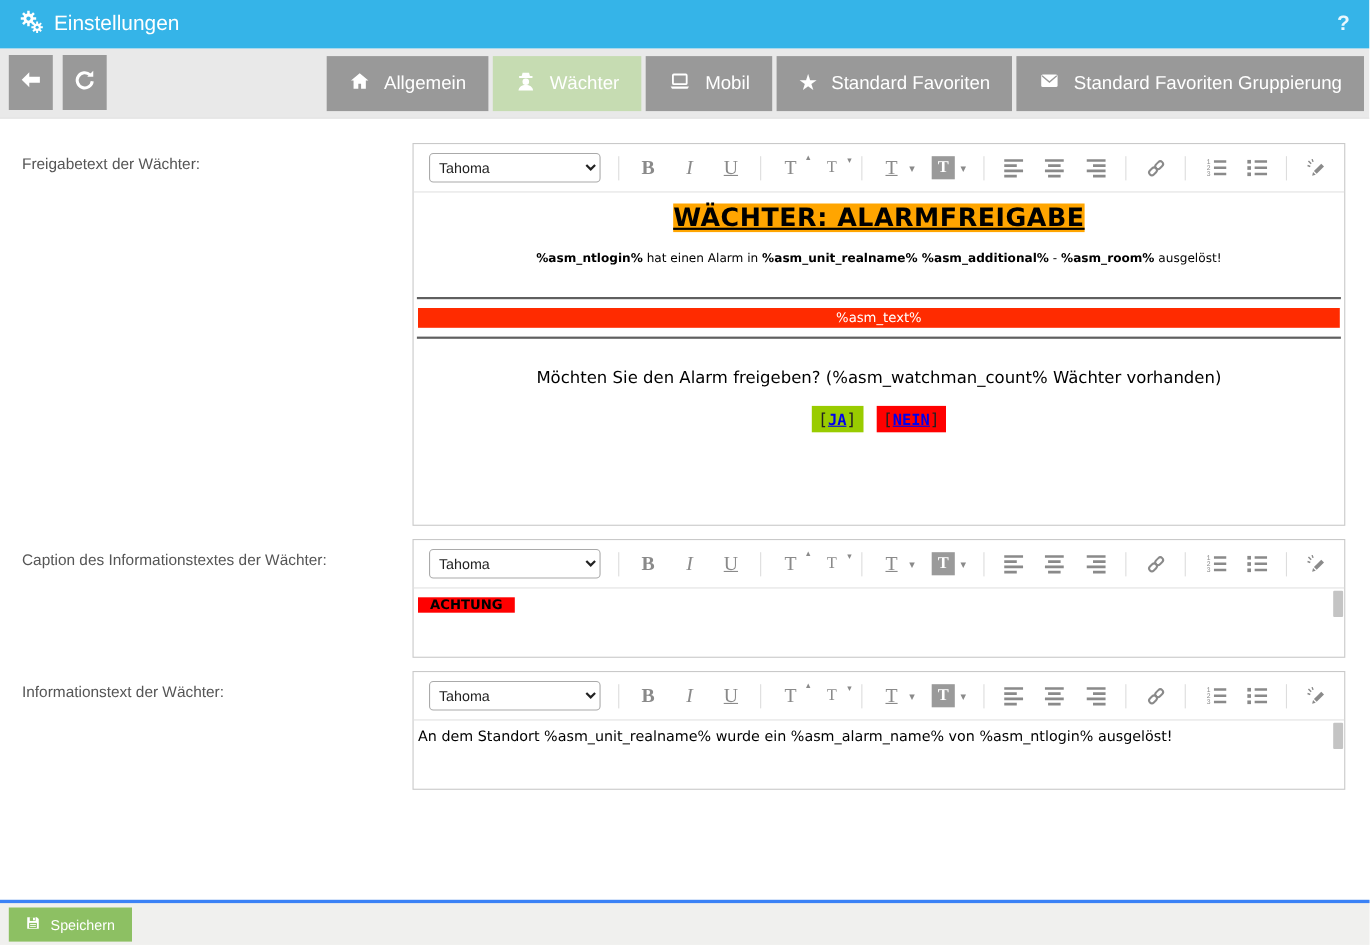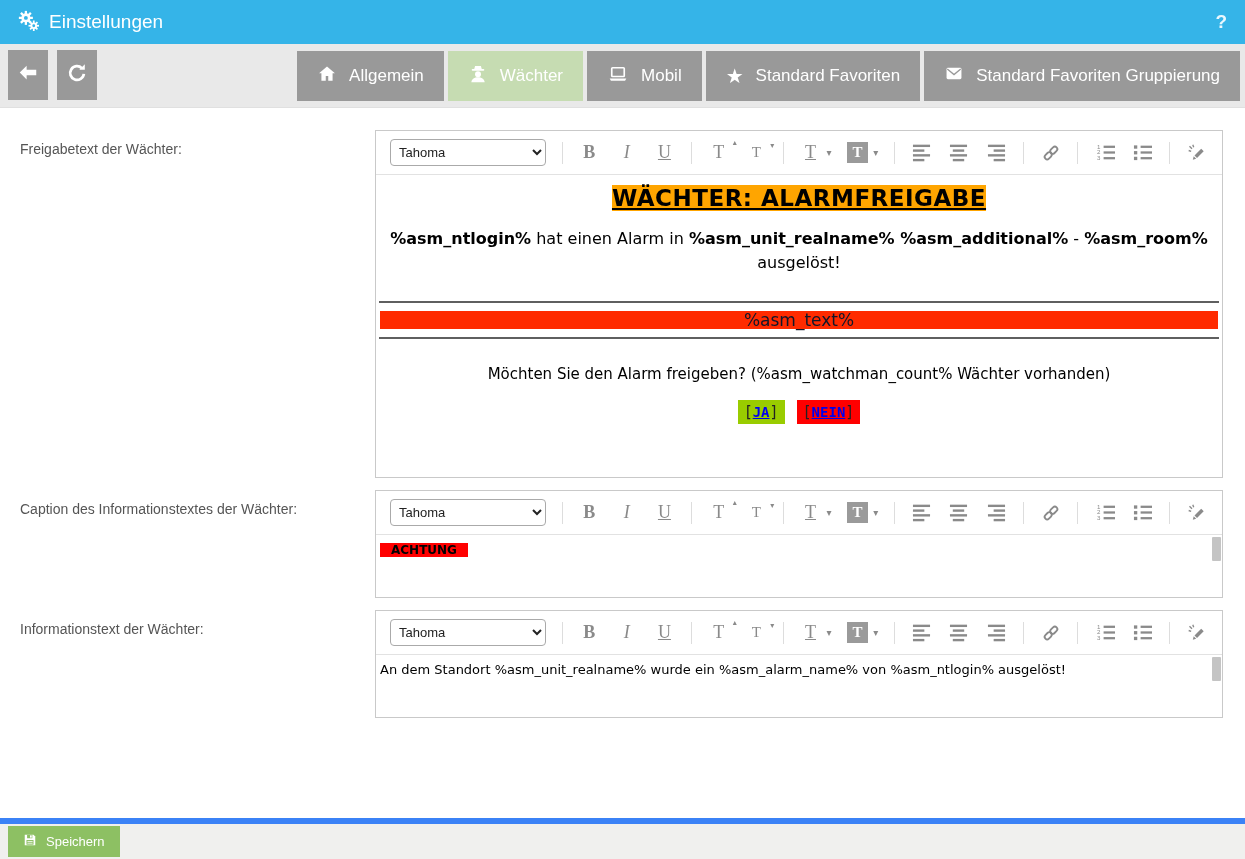--- a/index.html
+++ b/index.html
@@ -59,42 +59,42 @@
                  position:relative; overflow:hidden; }
   .content-1 { height:302px; padding:4px 2px; }
   .content-sm { height:62px; padding:4px 4px; }
   .scroll-thumb { position:absolute; top:2px; right:1px; width:9px; height:24px;
                   background:#c4c4c4; border-radius:1px; }
 
   
   .c1-heading { text-align:center; margin:6px 0 16px; }
   .c1-heading span { background:#ffa500; color:#000; font-weight:700; font-size:23px;
                      text-decoration:underline; letter-spacing:.5px; }
-  .c1-line { text-align:center; font-size:16px; line-height:1.5; margin:0 8px 24px; }
+  .c1-line { text-align:center; font-size:11px; line-height:1.5; margin:0 8px 24px; }
   .c1-line b { font-weight:700; }
   .c1-hr { border:none; border-top:2px solid #5f5f5f; margin:0 1px; }
   .hr-top { margin-top:26px; }
   .alarm-bar { background:#ff2b00; height:18px; line-height:18px; text-align:center;
-               font-size:17px; color:#0f172a; margin:8px 2px; }
+               font-size:12px; color:#ffffff; margin:8px 2px; }
   .c1-question { text-align:center; font-size:15px; margin-top:26px; }
   .c1-buttons { display:flex; justify-content:center; gap:12px; margin-top:17px; }
   .jn-btn { padding:3px 6px; display:inline-flex; align-items:baseline; cursor:pointer;
             font-family:"DejaVu Sans Mono","Liberation Mono",monospace; }
   .jn-btn.ja { background:#99cc00; }
   .jn-btn.nein { background:#ff0000; }
   .jn-bracket { font-size:15px; color:#222; }
   .jn-link { color:#0000ee; font-weight:700; font-size:14px; text-decoration:underline; }
 
   .caption-text { display:inline-block; background:#ff0000; color:#000; font-weight:700;
                   font-size:12px; padding:0 11px; }
   .info-text { font-size:13px; }
 
   
   .footer { position:absolute; left:0; bottom:0; width:1245px; height:41px;
-            background:#f0f0ee; border-top:6px solid #3b82f6; display:flex;
+            background:#f0f0ee; border-top:3px solid #3b82f6; display:flex;
             align-items:center; }
   .save-btn { margin-left:8px; background:#8dc063; color:#fff; font-size:13px;
               display:flex; align-items:center; gap:9px; padding:7px 15px;
               border:none; cursor:pointer; }
 </style>
 </head>
 <body>
 
 <div class="app-header">
   <span>

